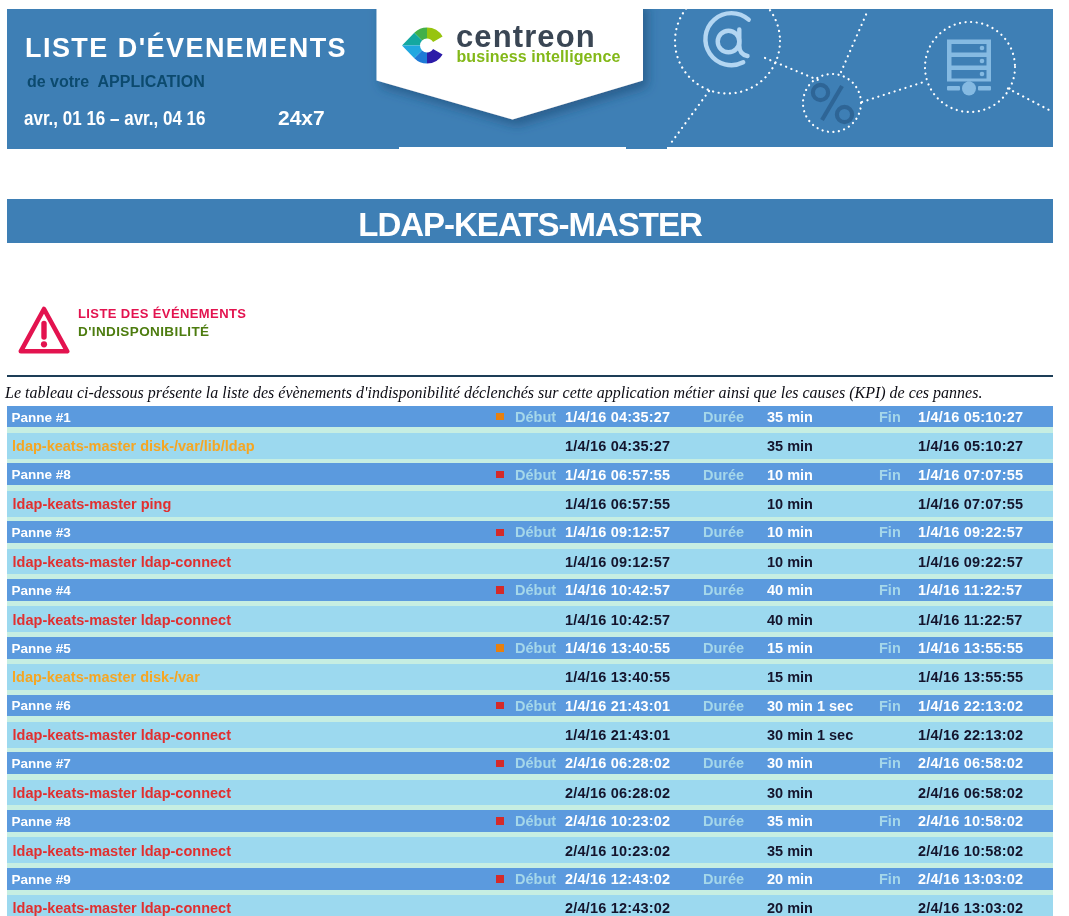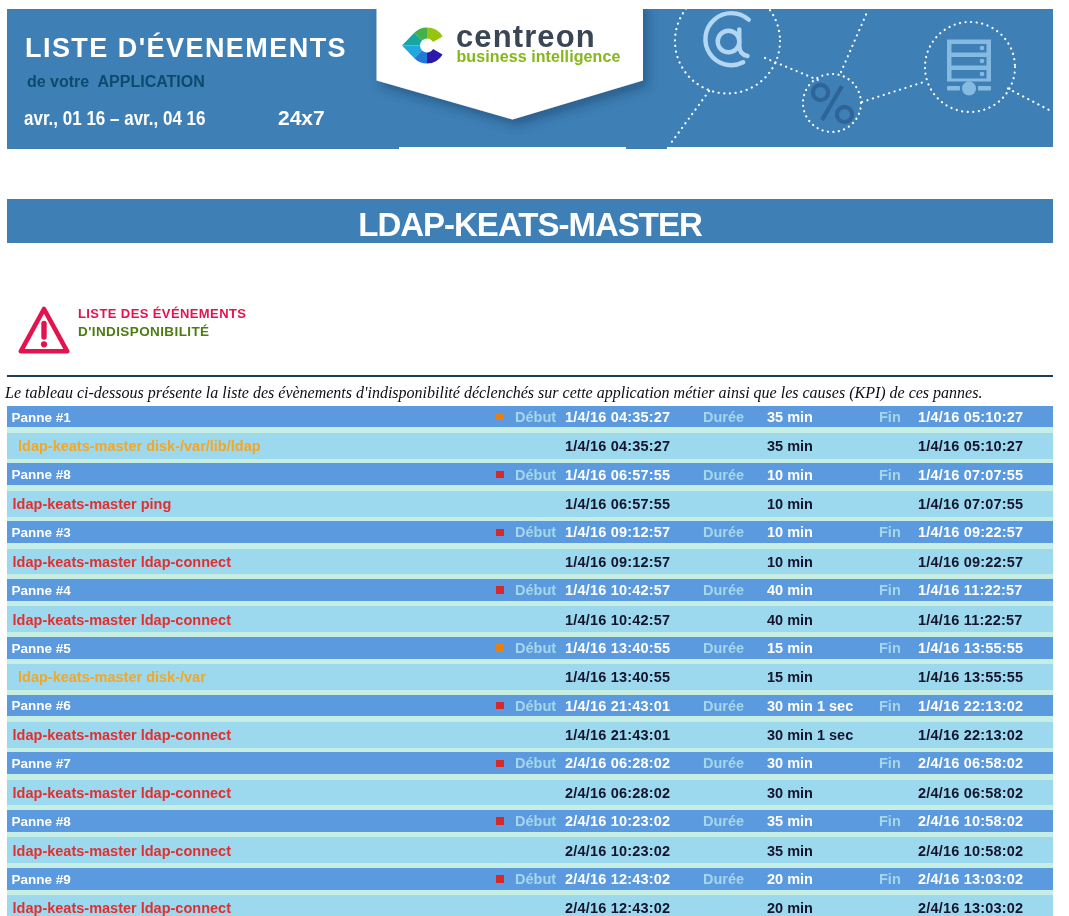--- a/index.html
+++ b/index.html
@@ -37,21 +37,21 @@
   .sqr{background:#d42a2a;}
   .lb{color:#a5d7ea;}
   .l1{left:508px;}
   .l2{left:696px;}
   .l3{left:872px;}
   .d1{left:558px;letter-spacing:0.2px;}
   .du{left:760px;}
   .d2{left:911px;letter-spacing:0.2px;}
   .wt{color:#ffffff;}
   .bt{color:#14142c;}
-  .kpo{left:11px;color:#f5a623;text-align:center;}
+  .kpo{left:5px;color:#f5a623;text-align:center;}
   .kpr{left:5.6px;color:#e12f2f;}
 </style>
 </head>
 <body>
 
 <div id="band"></div>
 <div id="tab1"></div>
 <div id="tab2"></div>
 <div id="h1t">LISTE D'ÉVENEMENTS</div>
 <div id="h2t">de votre&nbsp; APPLICATION</div>

